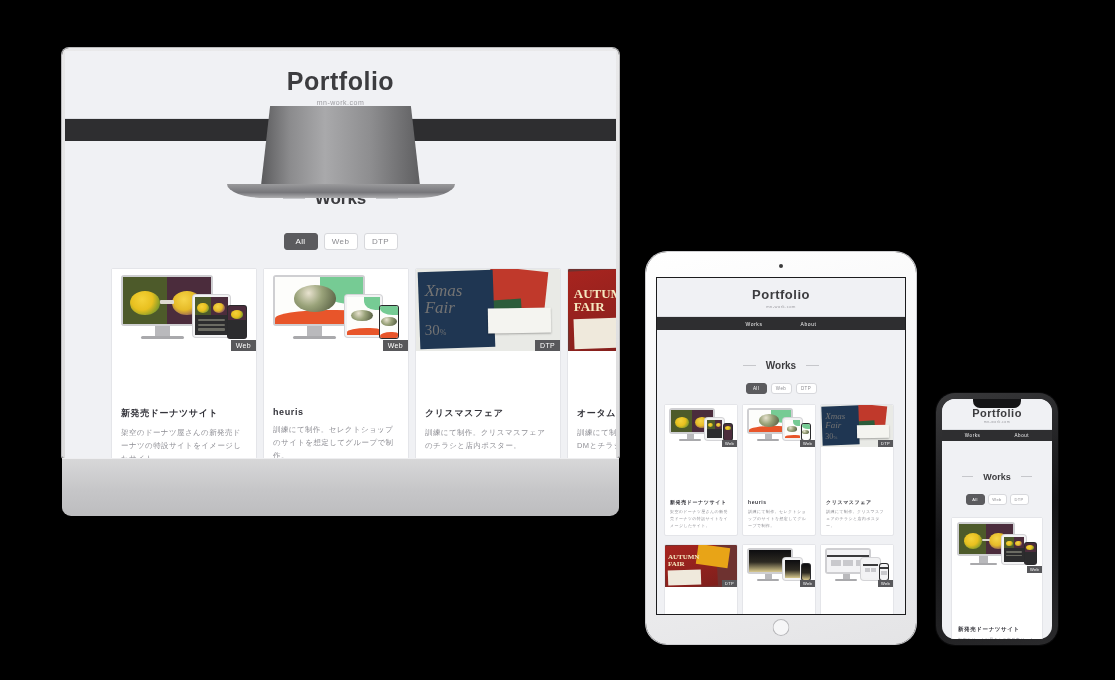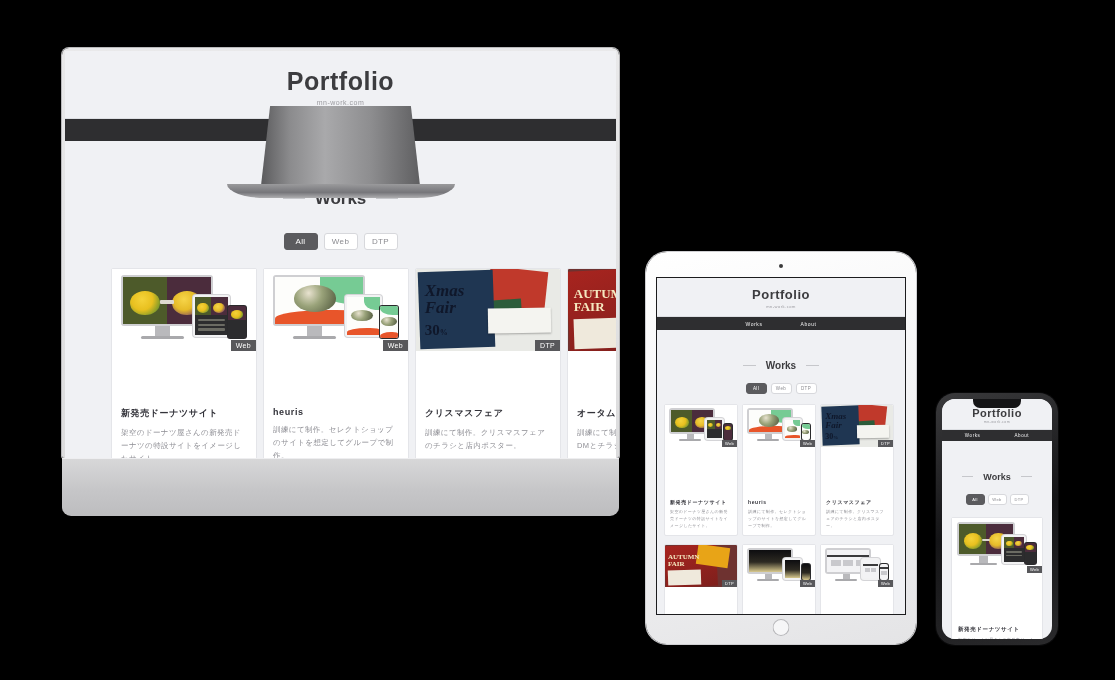--- a/index.html
+++ b/index.html
@@ -197,22 +197,22 @@
   
   .xm-bg { position:absolute; inset:0; background:#e9eae6; }
   .xm-navy { position:absolute; left:2%; top:3%; width:52%; height:94%; background:#1f3652;
     transform:rotate(-2deg); }
   .xm-red { position:absolute; left:50%; top:0%; width:40%; height:58%; background:#c0392b;
     transform:rotate(6deg); }
   .xm-grn { position:absolute; left:44%; top:38%; width:30%; height:38%; background:#2c5c3a;
     transform:rotate(-4deg); }
   .xm-card { position:absolute; left:50%; top:48%; width:44%; height:30%; background:#f4f4f0;
     transform:rotate(-1deg); box-shadow:0 1px 2px rgba(0,0,0,.3); }
-  .xm-txt { position:absolute; left:6%; top:16%; color:#0f172a; font-family:"Liberation Serif", serif;
-    font-style:italic; font-weight:700; line-height:1; }
+  .xm-txt { position:absolute; left:6%; top:16%; color:#737373; font-family:"Liberation Serif", serif;
+    font-style:italic; font-weight:400; line-height:1; }
 
   
   .au-bg { position:absolute; inset:0; background:#6e3230; }
   .au-red { position:absolute; left:0; top:0; width:72%; height:100%;
     background: linear-gradient(160deg,#a8241f 0%, #7e1f1c 100%); transform:rotate(-3deg); }
   .au-yel { position:absolute; left:44%; top:4%; width:44%; height:48%; background:#e8a417;
     transform:rotate(8deg); }
   .au-crm { position:absolute; left:4%; top:60%; width:46%; height:36%; background:#efe9dc;
     transform:rotate(-2deg); }
   .au-txt { position:absolute; left:4%; top:22%; color:#f5e8c0; font-weight:700; line-height:1;

